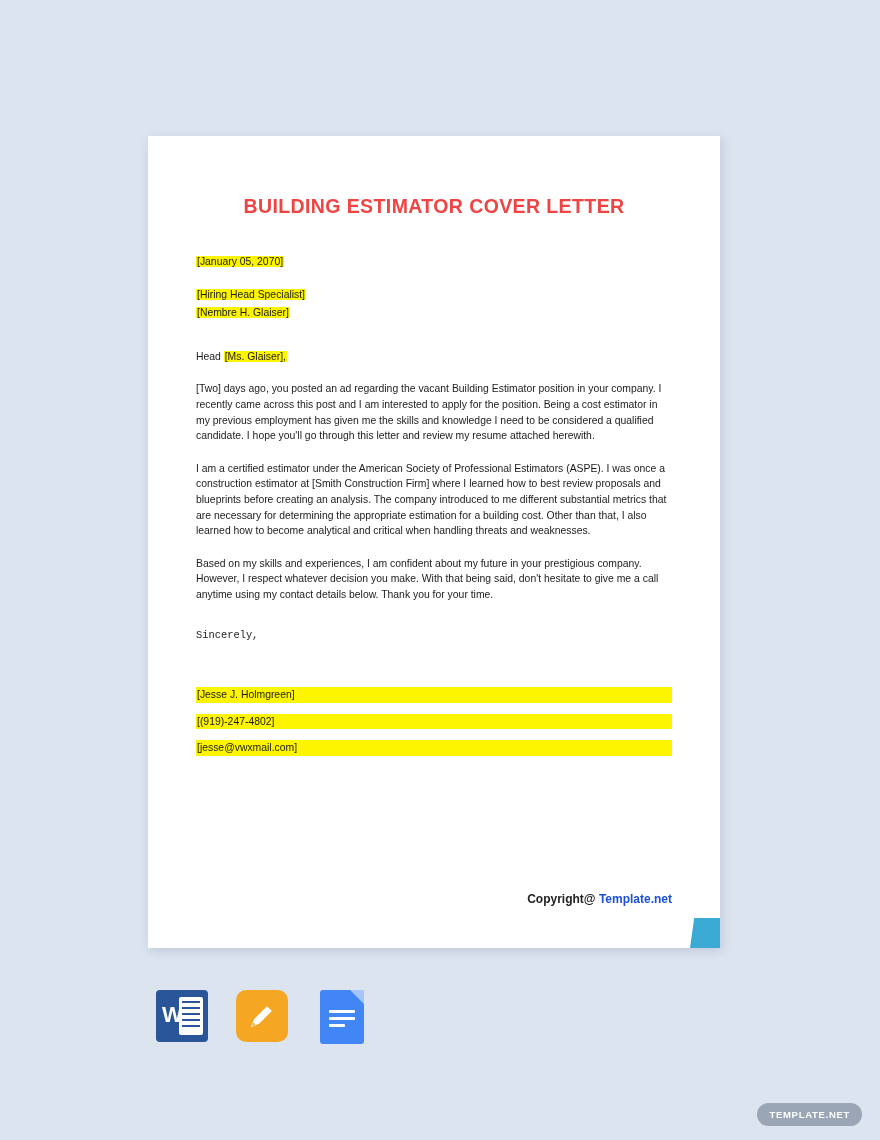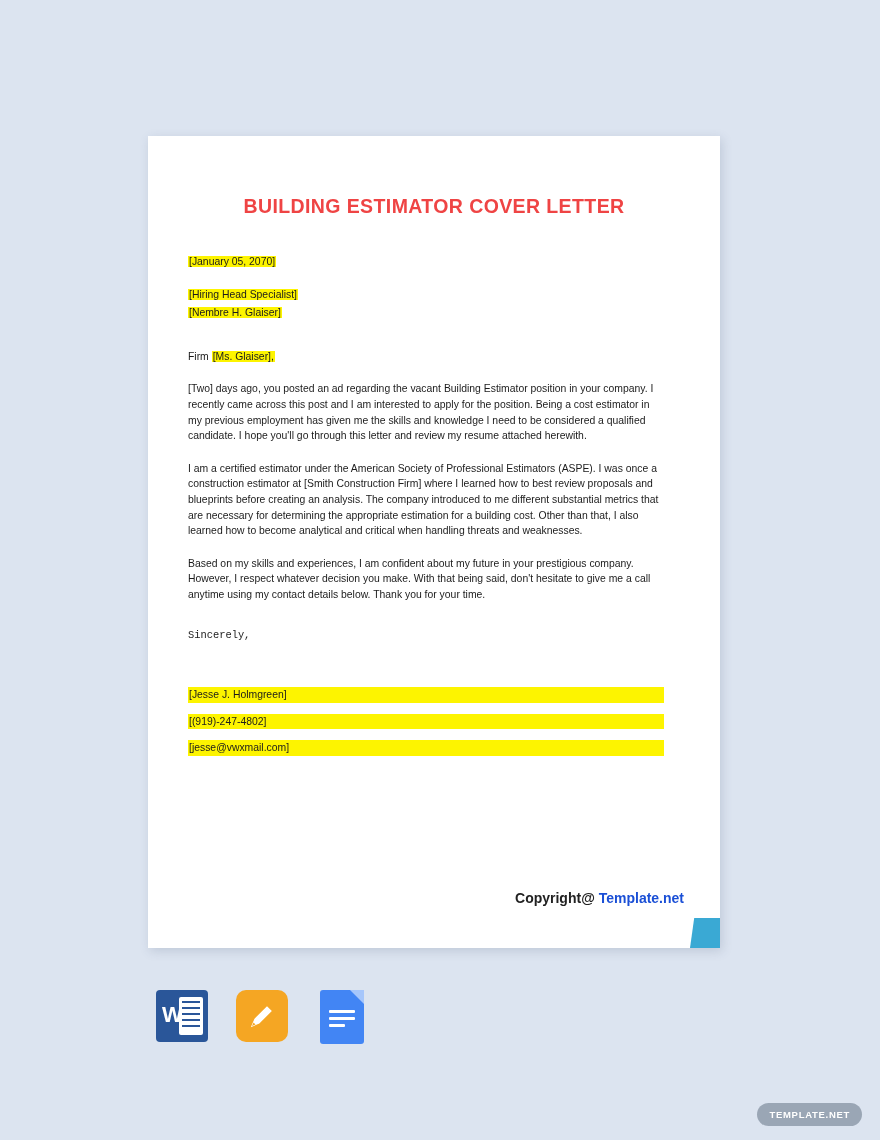--- a/index.html
+++ b/index.html
@@ -31,21 +31,21 @@
     top: 46px;
     text-align: center;
     color: #ef4444;
     font-size: 19.5px;
     font-weight: bold;
     letter-spacing: 0.4px;
   }
 
   .body-area {
     position: absolute;
-    left: 40px;
+    left: 48px;
     top: 118px;
     width: 476px;
     font-size: 10.4px;
     line-height: 15.6px;
     color: #1b1b1b;
   }
 
   .hl {
     background: #fdf400;
     padding: 0 1px;
@@ -63,23 +63,23 @@
     text-align: left;
   }
 
   .sincerely { margin: 25px 0 0 0; font-family: Liberation Mono, monospace; }
 
   .signature-block { margin-top: 44px; }
   .signature-block span { display: block; margin-bottom: 11px; }
 
   .copyright {
     position: absolute;
-    right: 36px;
+    right: 48px;
     bottom: 42px;
-    font-size: 14px;
+    font-size: 12px;
     color: #1b1b1b;
     font-weight: bold;
   }
   .copyright .light { font-weight: bold; color: #222; }
   .copyright a {
     color: #1a4fd6;
     text-decoration: none;
     font-weight: bold;
   }
 
@@ -191,21 +191,21 @@
     <div class="date-line">
       <span class="hl">[January 05, 2070]</span>
     </div>
 
     <div class="addr-block">
       <span class="addr-line"><span class="hl">[Hiring Head Specialist]</span></span>
       <span class="addr-line"><span class="hl">[Nembre H. Glaiser]</span></span>
     </div>
 
     <div class="salutation">
-      <span>Firm </span><span class="hl">[Ms. Glaiser],</span>
+      <span>Head </span><span class="hl">[Ms. Glaiser],</span>
     </div>
 
     <p class="para">[Two] days ago, you posted an ad regarding the vacant Building Estimator position in your company. I recently came across this post and I am interested to apply for the position. Being a cost estimator in my previous employment has given me the skills and knowledge I need to be considered a qualified candidate. I hope you'll go through this letter and review my resume attached herewith.</p>
     <p class="para">I am a certified estimator under the American Society of Professional Estimators (ASPE). I was once a construction estimator at [Smith Construction Firm] where I learned how to best review proposals and blueprints before creating an analysis. The company introduced to me different substantial metrics that are necessary for determining the appropriate estimation for a building cost. Other than that, I also learned how to become analytical and critical when handling threats and weaknesses.</p>
     <p class="para">Based on my skills and experiences, I am confident about my future in your prestigious company. However, I respect whatever decision you make. With that being said, don't hesitate to give me a call anytime using my contact details below. Thank you for your time.</p>
 
     <div class="sincerely">Sincerely,</div>
 
     <div class="signature-block">
       <span>

